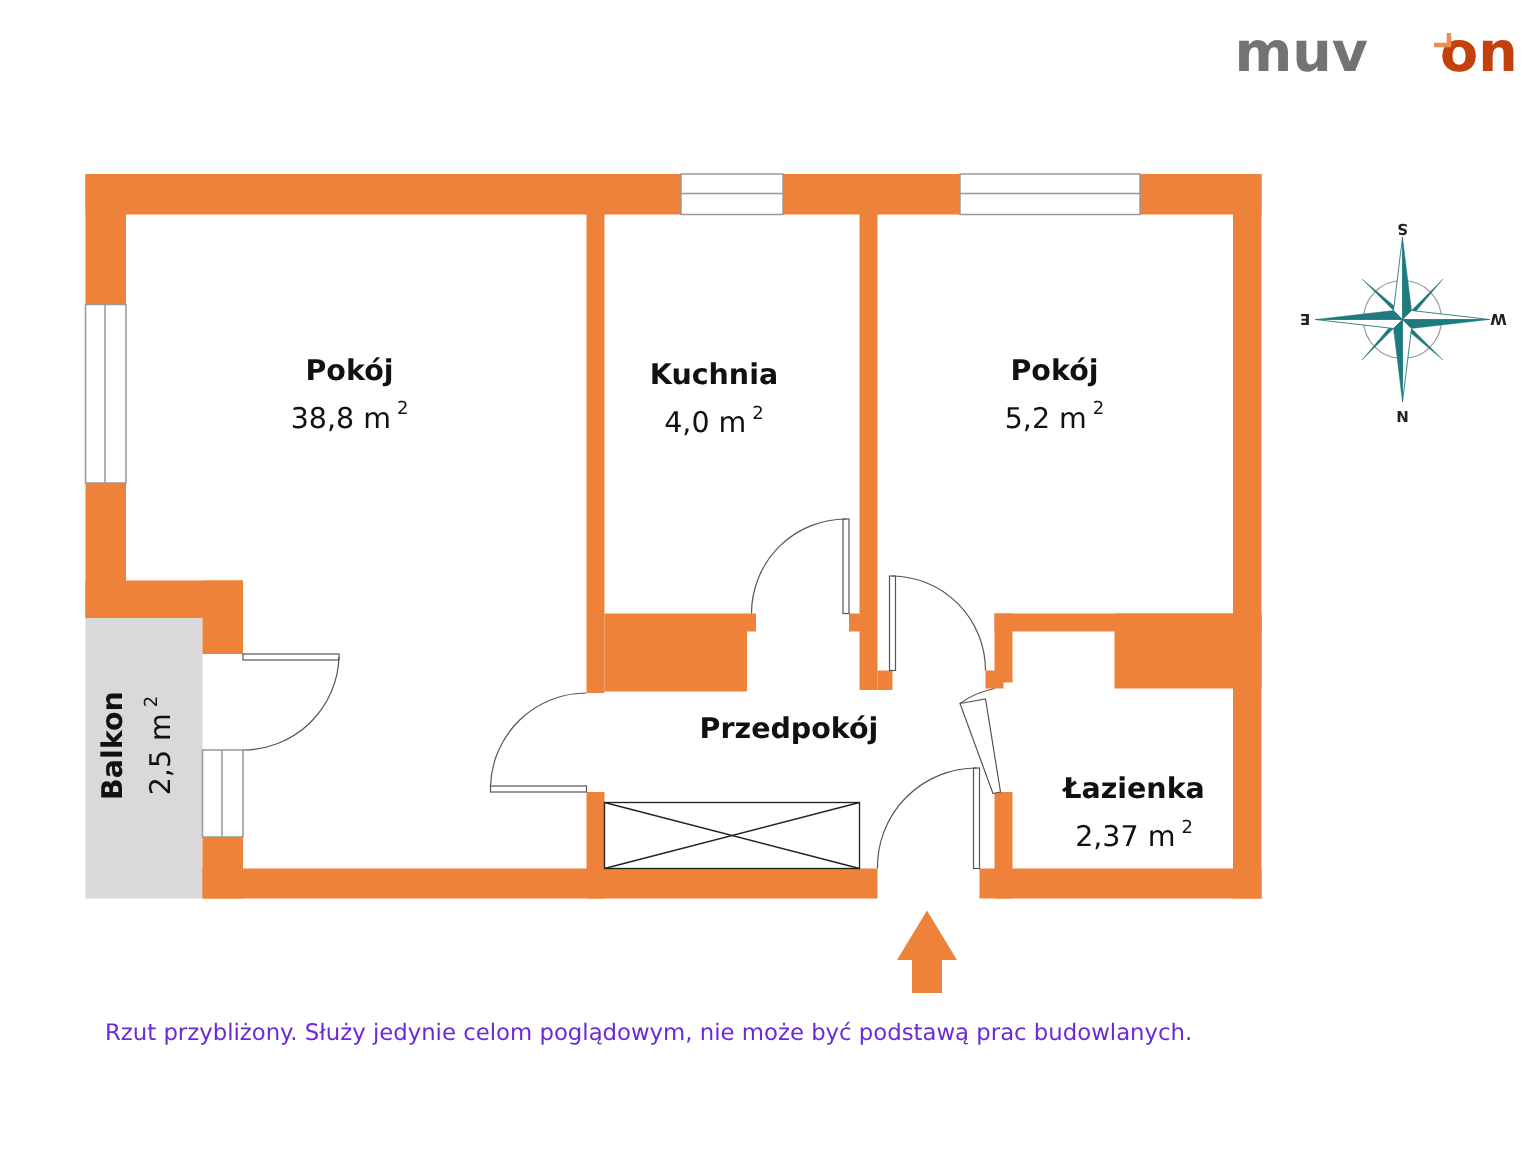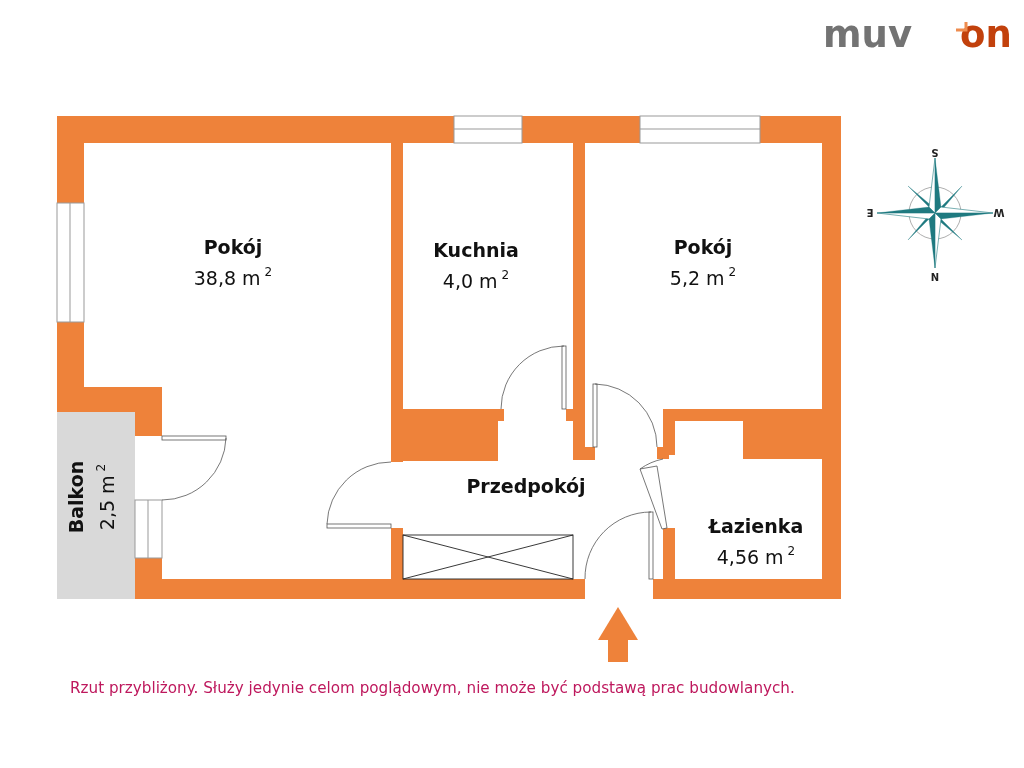--- a/index.html
+++ b/index.html
@@ -7,21 +7,21 @@
   #plan { position: absolute; left: 0; top: 0; width: 1024px; height: 768px; }
   .logo { position: absolute; left: 795px; top: 16px; font-family: "DejaVu Sans", sans-serif; font-size: 37px; font-weight: bold; letter-spacing: 0px; line-height: 1; }
   .logo .c1 { color: #737373; margin-left: 28px; }
   .logo .c2 { color: #c2410c; margin-left: 48px; }
   .logo-mark { position: absolute; left: 956px; top: 22px; width: 13px; height: 15px; }
   .room-label { position: absolute; text-align: center; color: #111; font-family: "DejaVu Sans", sans-serif; transform: translateX(-50%); white-space: nowrap; }
   .room-name { font-weight: bold; font-size: 19px; line-height: 24px; }
   .room-area { font-size: 19px; line-height: 26px; }
   .room-area sup { font-size: 12px; vertical-align: 9px; margin-left: 4px; }
   .balkon { position: absolute; left: 92px; top: 497px; transform: translate(-50%, -50%) rotate(-90deg); text-align: center; color:#111; font-family: "DejaVu Sans", sans-serif; white-space: nowrap; }
-  .disclaimer { position: absolute; left: 70px; top: 679px; font-family: "DejaVu Sans", sans-serif; font-size: 15.2px; color: #be185d; white-space: nowrap; }
+  .disclaimer { position: absolute; left: 70px; top: 679px; font-family: "DejaVu Sans", sans-serif; font-size: 15.2px; color: #6d28d9; white-space: nowrap; }
   .compass-letter { font-family: "DejaVu Sans", sans-serif; font-weight: bold; font-size: 10px; fill: #222; }
 </style>
 </head>
 <body>
 
 <svg id="plan" viewBox="0 0 1024 768" xmlns="http://www.w3.org/2000/svg">
 
   <rect x="57" y="412" width="78" height="187" fill="#D9D9D9"></rect>
 
   <g fill="#EE823A">
@@ -146,20 +146,20 @@
 </div>
 <div class="room-label" style="left:703px; top:235px;">
   <div class="room-name">Pokój</div>
   <div class="room-area"><span>5,2 m</span><sup>2</sup></div>
 </div>
 <div class="room-label" style="left:526px; top:474px;">
   <div class="room-name">Przedpokój</div>
 </div>
 <div class="room-label" style="left:756px; top:490px;margin-top:24px;">
   <div class="room-name">Łazienka</div>
-  <div class="room-area"><span>4,56 m</span><sup>2</sup></div>
+  <div class="room-area"><span>2,37 m</span><sup>2</sup></div>
 </div>
 <div class="balkon">
   <div class="room-name">Balkon</div>
   <div class="room-area"><span>2,5 m</span><sup>2</sup></div>
 </div>
 
 <div class="disclaimer">Rzut przybliżony. Służy jedynie celom poglądowym, nie może być podstawą prac budowlanych.</div>
 
 </body></html>

